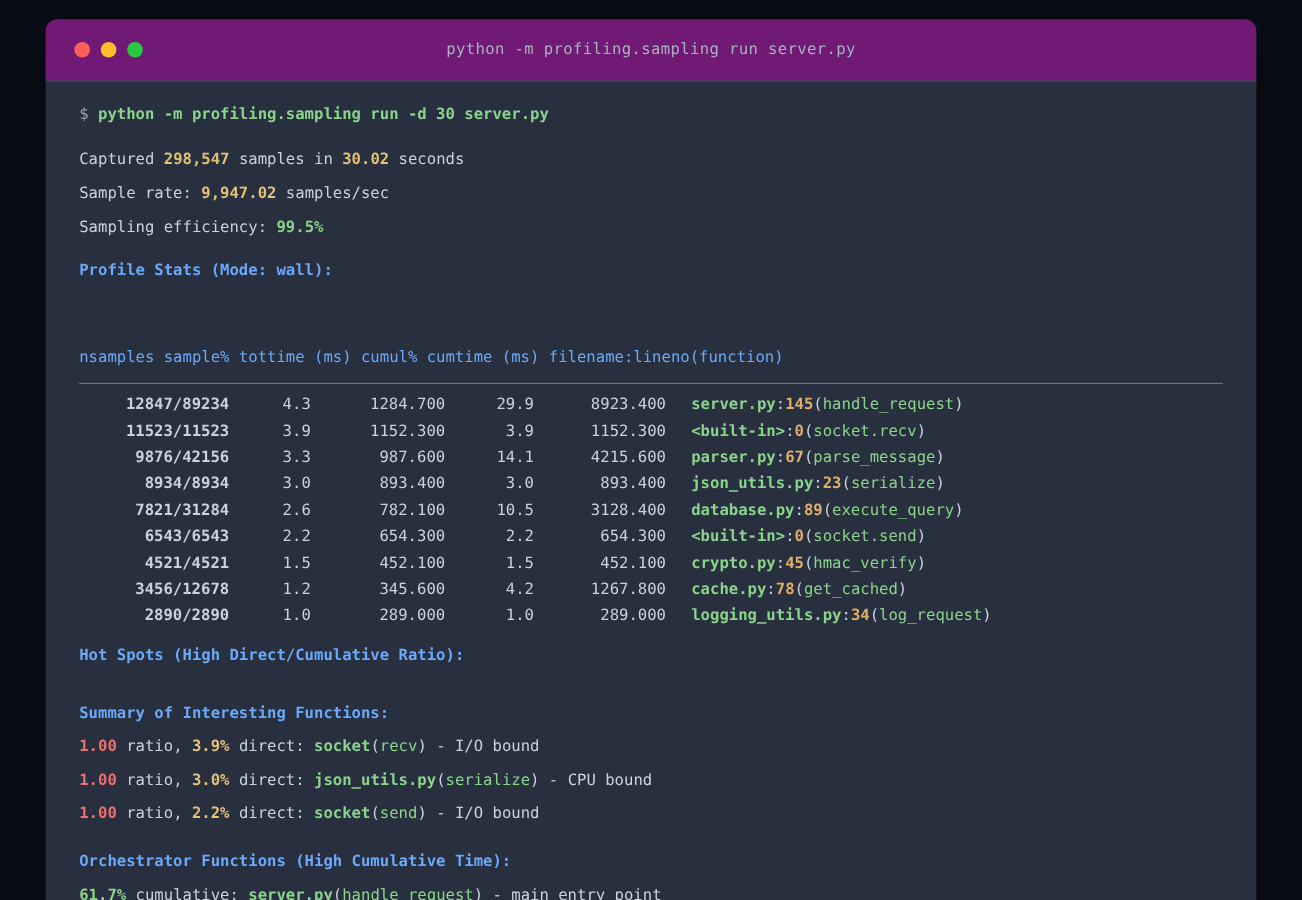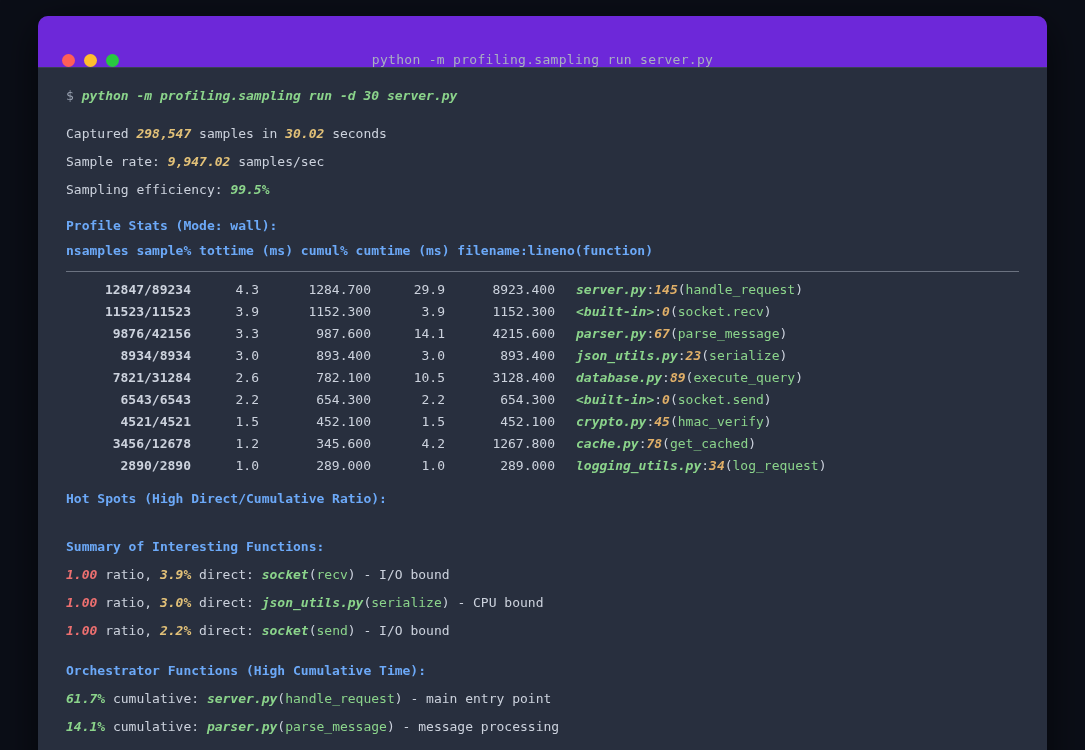--- a/index.html
+++ b/index.html
@@ -16,47 +16,47 @@
     width: 1009px;
     height: 900px; 
     background: #282f3e;
     border-radius: 10px;
     box-shadow: 0 10px 40px rgba(0,0,0,0.6);
     overflow: hidden;
   }
   .titlebar {
     position: relative;
     height: 52px;
-    background: #6d28d9;
+    background: #701a75;
     border-bottom: 1px solid #3a4153;
     display: flex;
-    align-items: flex-end;
+    align-items: center;
   }
   .traffic-lights { display: flex; gap: 9px; padding-left: 24px; }
   .dot { width: 13px; height: 13px; border-radius: 50%; display: inline-block; cursor: default; }
   .dot.red    { background: #ff5f57; }
   .dot.yellow { background: #ffbd2e; }
   .dot.green  { background: #28c840; }
   .title {
     position: absolute; left: 0; right: 0; text-align: center;
     color: #a9b1c0; font-size: 13px; letter-spacing: 0.3px;
   }
   .term-body { padding: 14px 28px 20px 28px; }
   .line  { white-space: pre; line-height: 28px; }
   .trow  { white-space: pre; line-height: 22px; }
   .para  { margin-top: 10px; }
   .gap-lg{ margin-top: 8px; }
-  .b { font-weight: bold; font-style: italic; }
+  .b { font-weight: bold; }
   .c-dim    { color: #9aa3b2; }
   .c-green  { color: #8bd48b; }
   .c-yellow { color: #e2c178; }
   .c-orange { color: #e0af68; }
   .c-red    { color: #ee7070; }
   .heading  { color: #6ca9f8; font-weight: bold; line-height: 28px; white-space: pre; }
-  .thead    { color: #6ca9f8; font-weight: bold; line-height: 22px; white-space: pre; }
+  .thead    { color: #6ca9f8; font-weight: normal; line-height: 22px; white-space: pre; margin-top: 48px; }
   .divider  { border-top: 1px solid #6b7280; margin: 9px 0 7px 0; width: 953px; }
   .cell { display: inline-block; text-align: right; }
   .c1 { width: 125px; font-weight: bold; }
   .c2 { width: 68px; }
   .c3 { width: 112px; }
   .c4 { width: 74px; }
   .c5 { width: 110px; }
   .loc { margin-left: 21px; }
   .summary-heading { margin-top: 20px; }
   .sub-heading { margin-top: 8px; }

